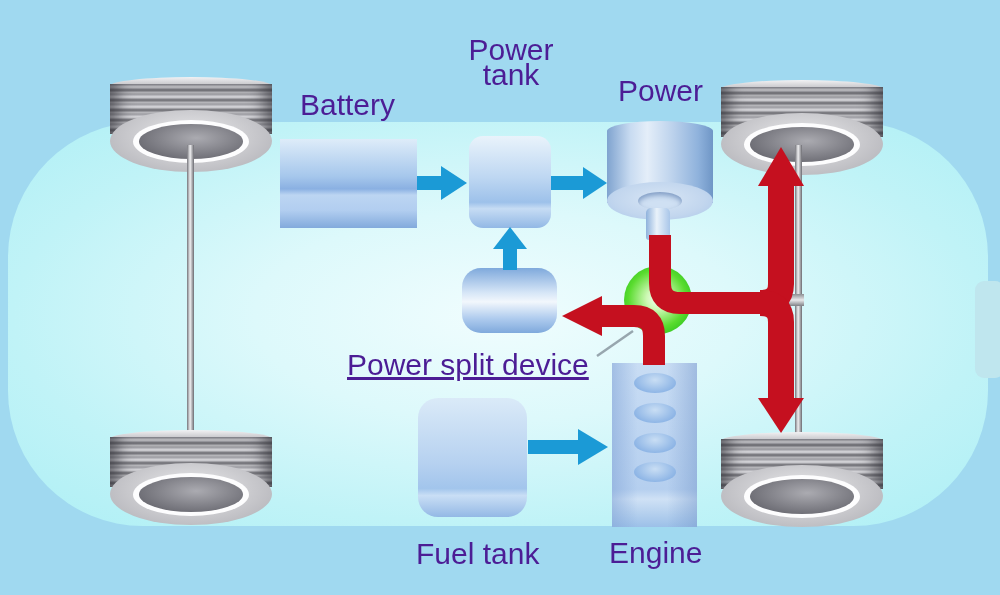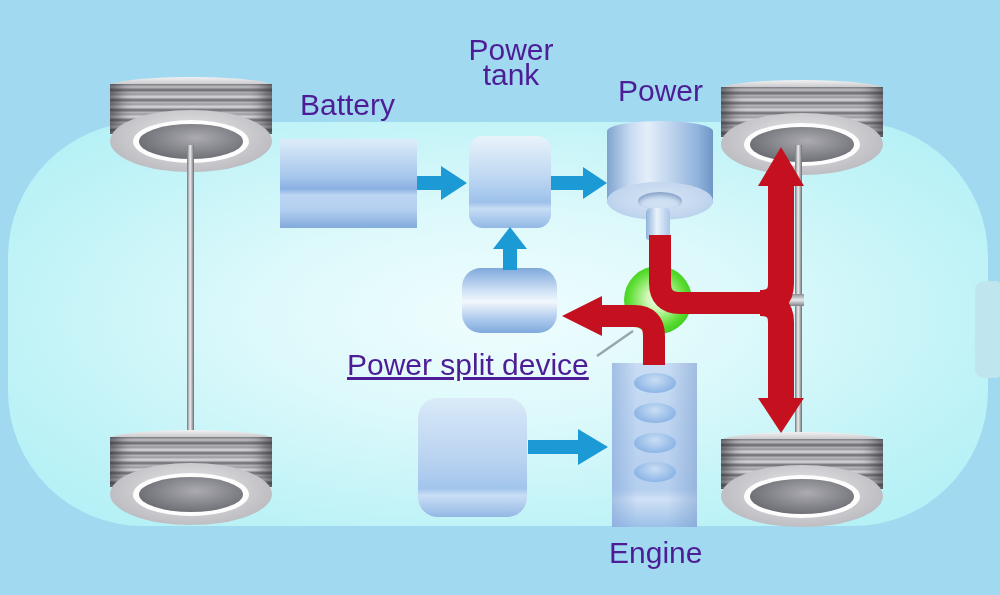--- a/index.html
+++ b/index.html
@@ -170,15 +170,16 @@
     <path d="M597 356 L633 331" stroke="#97A6AE" stroke-width="2.5"></path>
   </svg>
 
   <div class="lbl" id="lbl-battery">Battery</div>
   <div class="lbl" id="lbl-pcu">
     <span class="pcu-line">Power</span>
     <span class="pcu-line">tank</span>
   </div>
   <div class="lbl" id="lbl-motor">Power</div>
   <div class="lbl" id="lbl-psd">Power split device</div>
+  <div class="lbl" id="lbl-fueltank">Fuel tank</div>
   <div class="lbl" id="lbl-engine">Engine</div>
 
 </div>
 
 </body></html>

